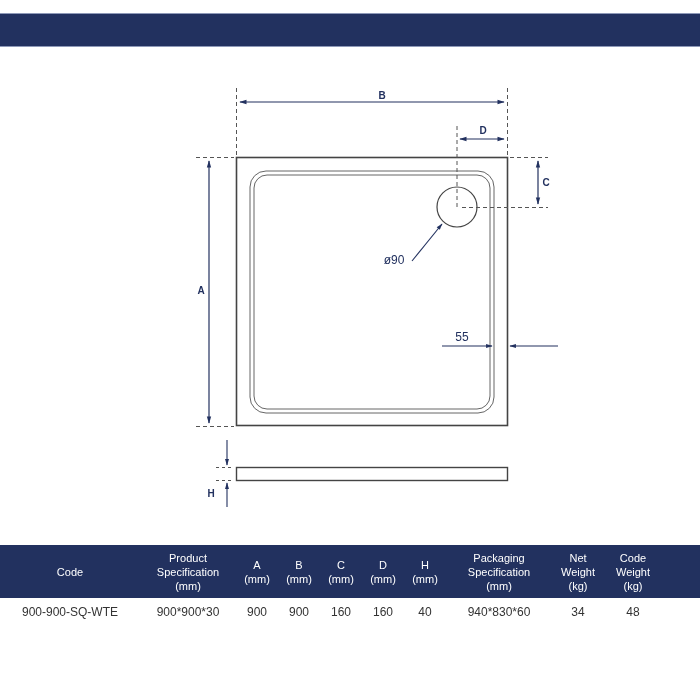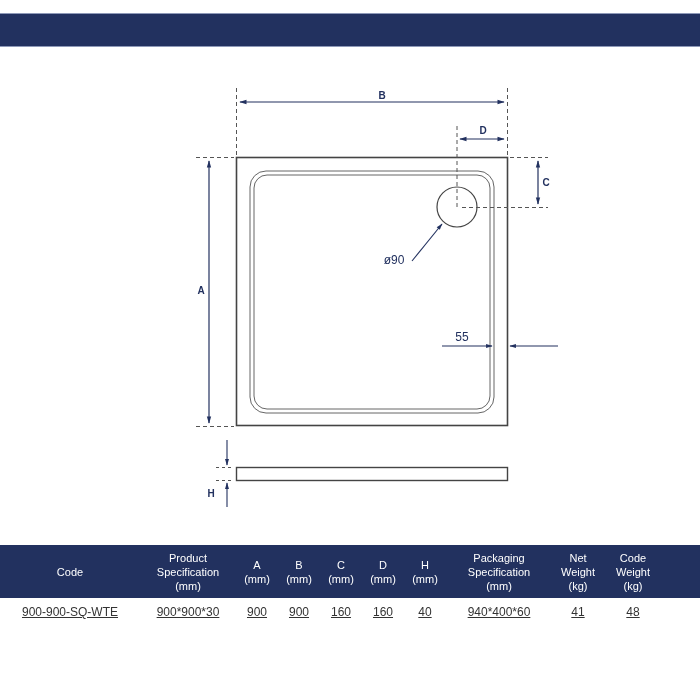--- a/index.html
+++ b/index.html
@@ -5,21 +5,21 @@
   html,body{margin:0;padding:0;background:#ffffff;}
   body{width:700px;height:700px;position:relative;overflow:hidden;font-family:"Liberation Sans",sans-serif;}
   .topbar{position:absolute;left:0;top:13px;width:700px;height:34px;background:#22315f;border-top:1px solid #8e99b8;border-bottom:1px solid #8e99b8;box-sizing:border-box;}
   svg.drawing{position:absolute;left:0;top:0;}
   .dim-label{font-family:"Liberation Sans",sans-serif;font-weight:bold;fill:#22315f;font-size:10px;}
   .note-label{font-family:"Liberation Sans",sans-serif;fill:#22315f;font-size:12px;}
   .table-wrap{position:absolute;left:0;top:545px;width:700px;}
   table{border-collapse:collapse;width:700px;table-layout:fixed;}
   thead tr{background:#22315f;color:#ffffff;height:53px;}
   th{font-weight:normal;font-size:11px;line-height:14px;text-align:center;padding:0;vertical-align:middle;}
-  td{font-size:12px;color:#333;text-align:center;height:28px;padding:0;text-decoration:underline;}
+  td{font-size:12px;color:#333;text-align:center;height:28px;padding:0;}
   .hl{display:block;}
 </style>
 </head>
 <body>
 
 <div class="topbar"></div>
 
 <svg class="drawing" width="700" height="540" viewBox="0 0 700 540">
   <defs>
     <marker id="arr" viewBox="0 0 10 10" refX="9" refY="5" markerWidth="10" markerHeight="6" orient="auto-start-reverse">
@@ -153,20 +153,20 @@
     </thead>
     <tbody>
       <tr>
         <td>900-900-SQ-WTE</td>
         <td>900*900*30</td>
         <td>900</td>
         <td>900</td>
         <td>160</td>
         <td>160</td>
         <td>40</td>
-        <td>940*400*60</td>
-        <td>41</td>
+        <td>940*830*60</td>
+        <td>34</td>
         <td>48</td>
         <td></td>
       </tr>
     </tbody>
   </table>
 </div>
 
 </body></html>

